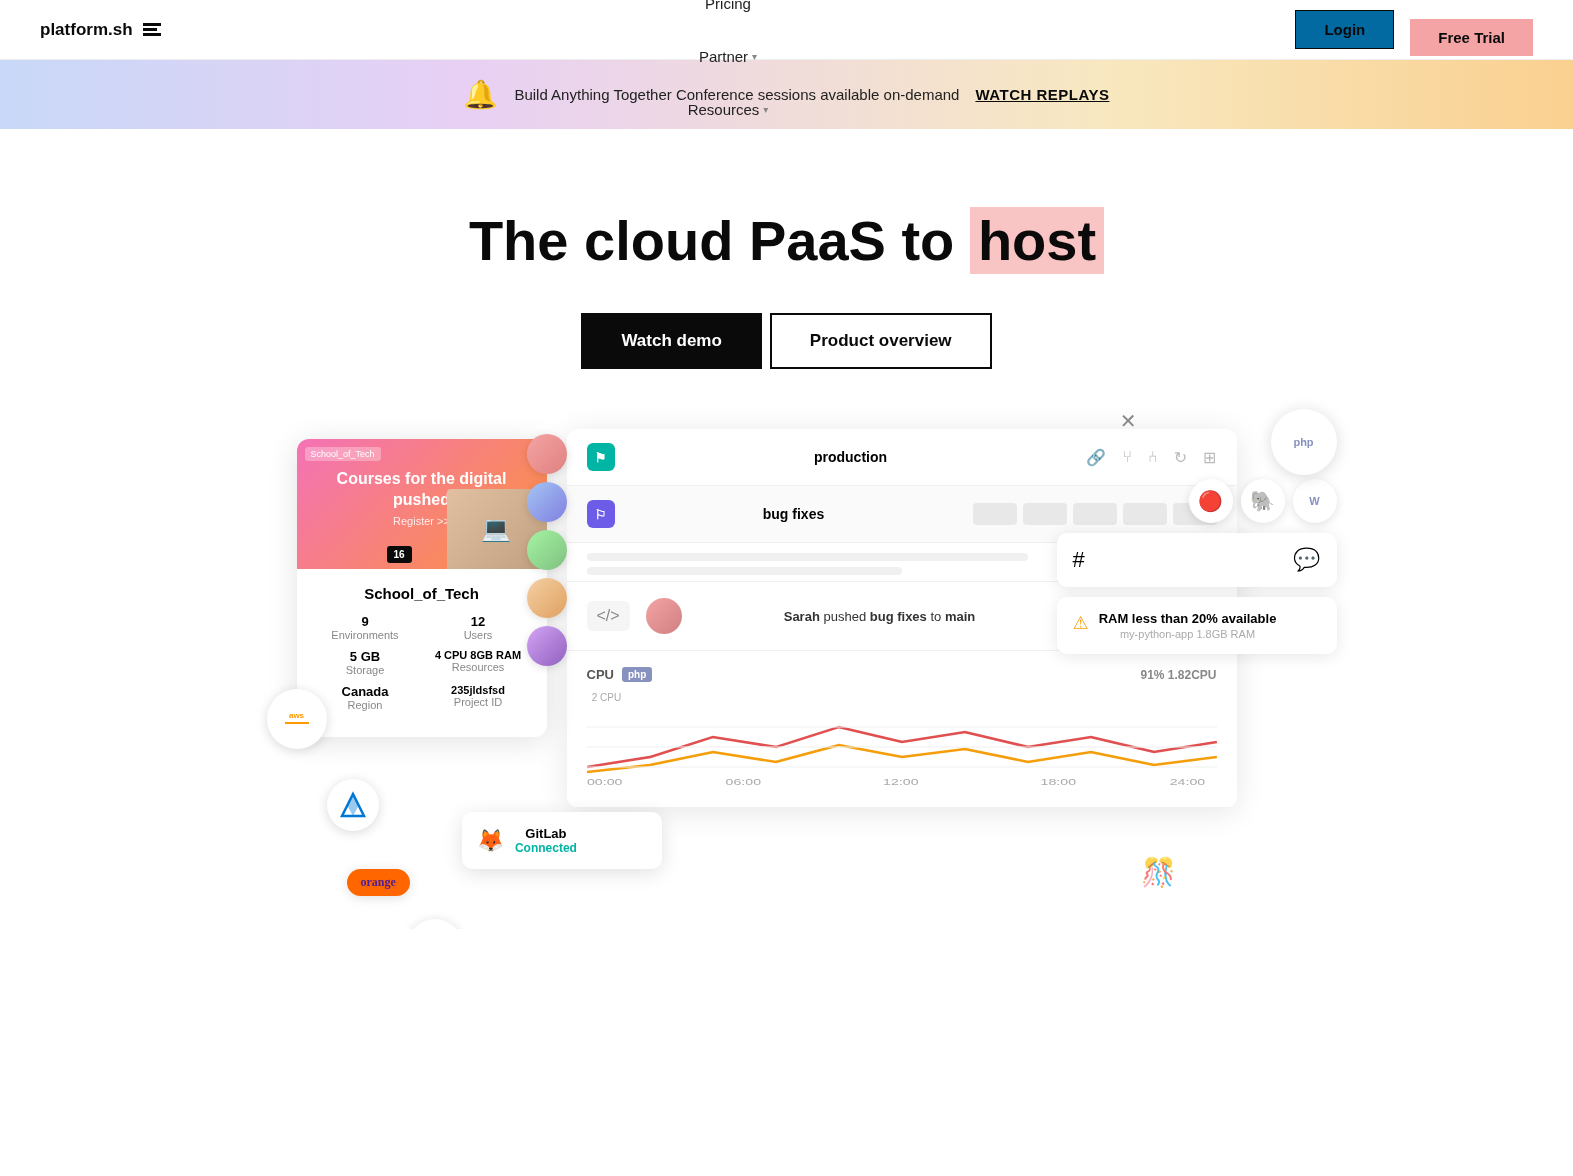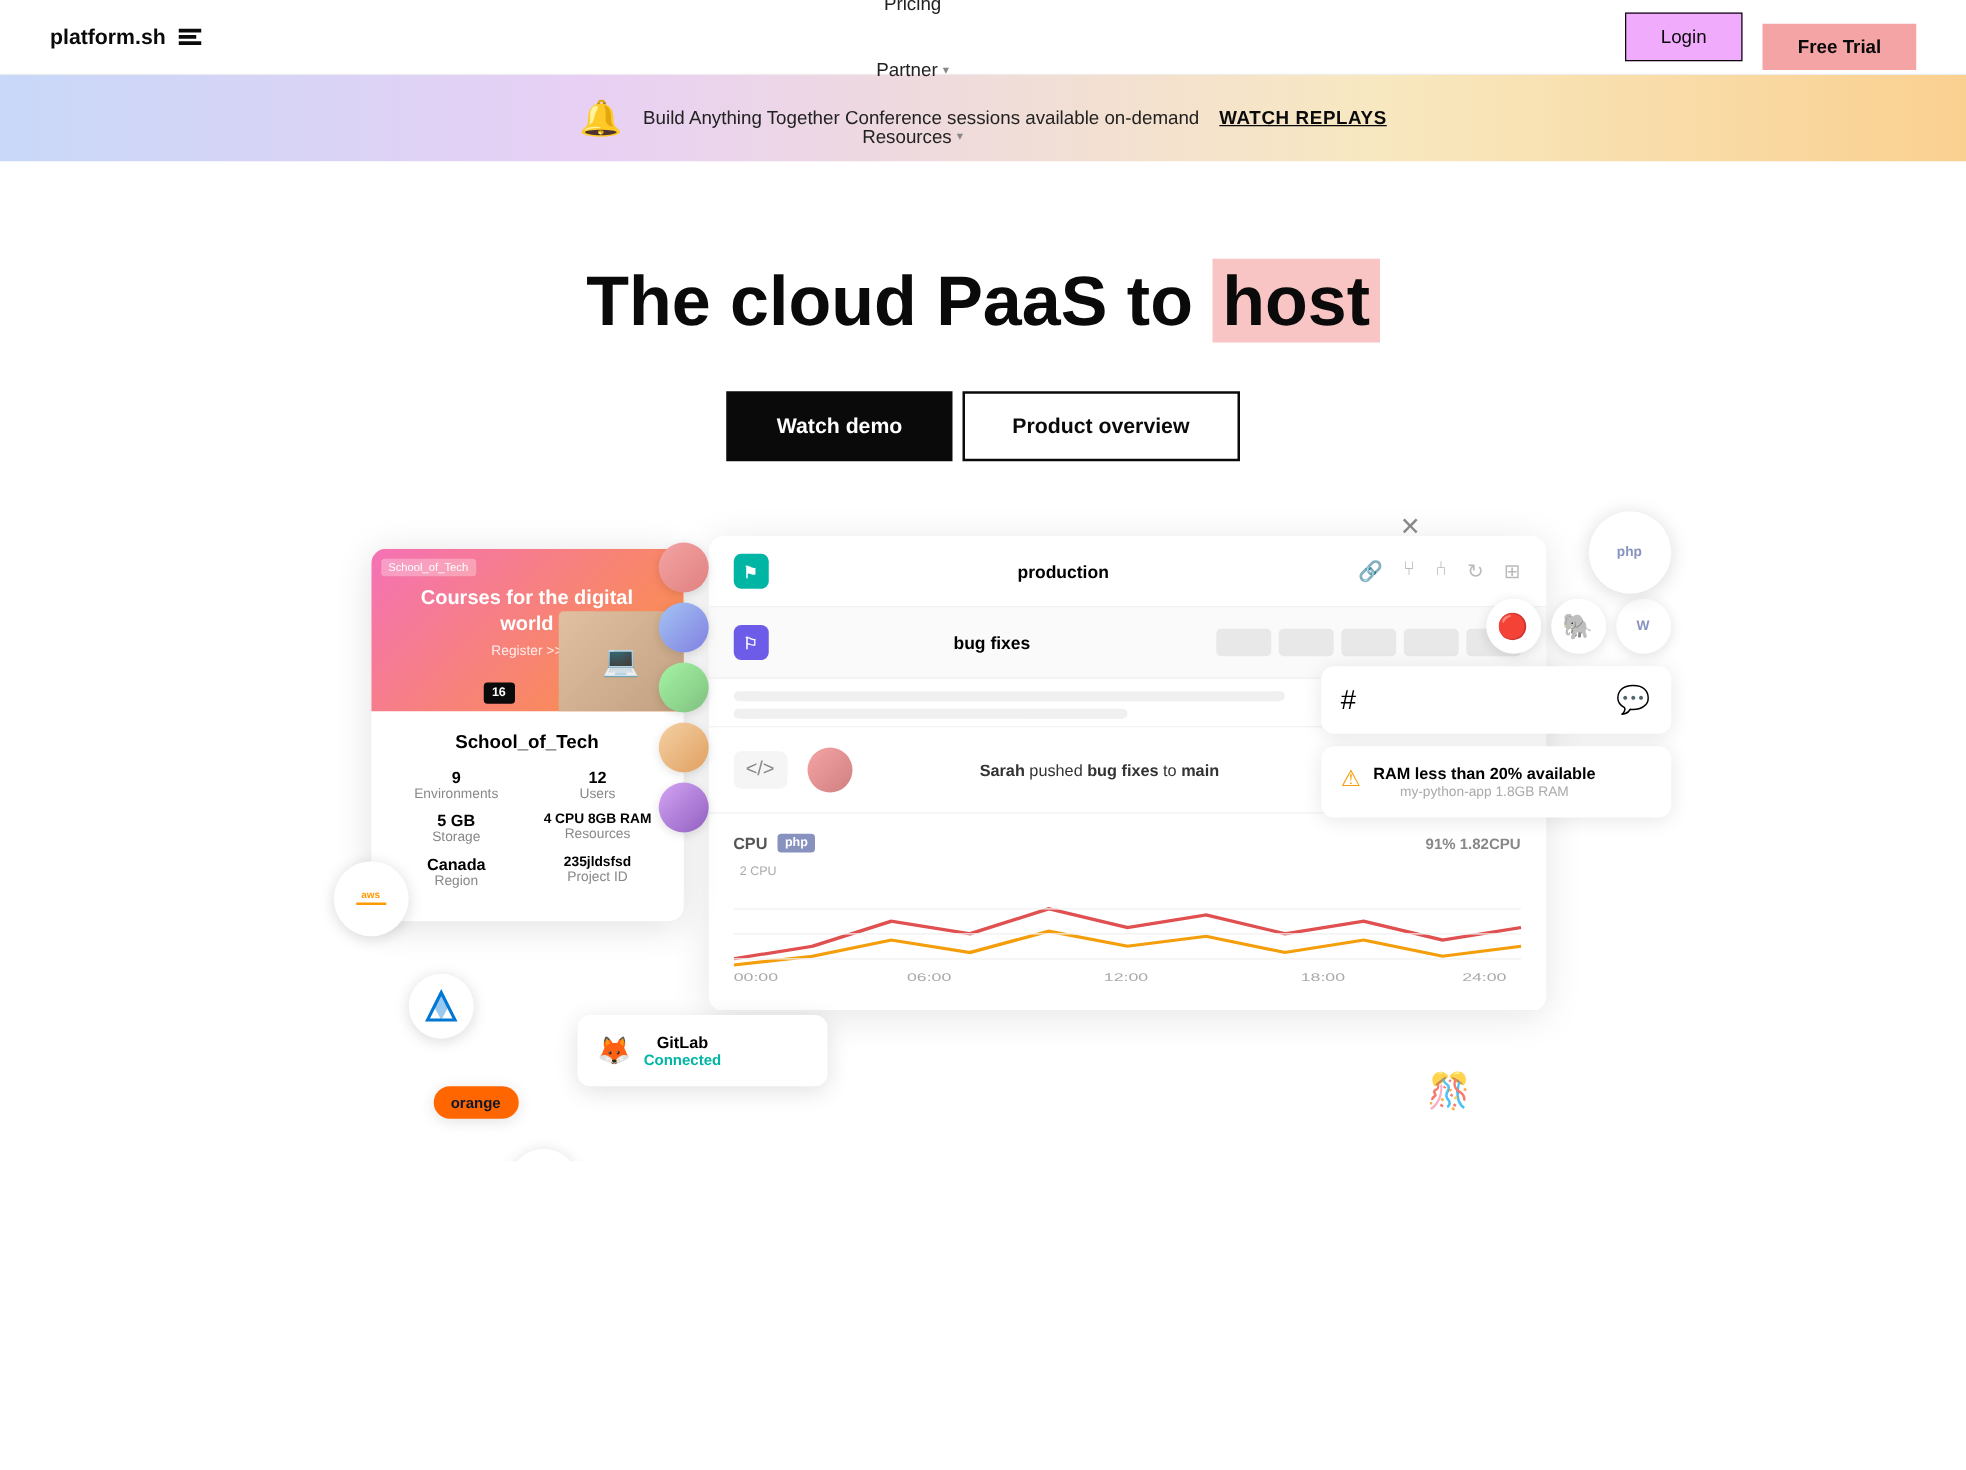--- a/index.html
+++ b/index.html
@@ -14,22 +14,22 @@
     .logo-icon { display: flex; flex-direction: column; gap: 2px; margin-left: 4px; }
     .logo-bar { background: #0a0a0a; height: 3px; }
     .logo-bar:nth-child(1) { width: 18px; }
     .logo-bar:nth-child(2) { width: 14px; }
     .logo-bar:nth-child(3) { width: 18px; }
     .nav-links { display: flex; align-items: center; gap: 36px; flex-direction: column; }
     .nav-link { font-size: 15px; color: #222; text-decoration: none; display: flex; align-items: center; gap: 4px; cursor: pointer; font-weight: 500; }
     .nav-link .chevron { font-size: 10px; color: #888; }
     .nav-actions { display: flex; align-items: center; gap: 16px; }
     .btn-login {
-      border: 1.5px solid #0a0a0a; background: #f0abfc; padding: 10px 28px;
-      font-size: 15px; font-weight: 400; cursor: pointer; color: #0a0a0a; text-align: center;
+      border: 1.5px solid #0a0a0a; background: #0369a1; padding: 10px 28px;
+      font-size: 15px; font-weight: 700; cursor: pointer; color: #0a0a0a; text-align: center;
     }
     .btn-trial {
       background: #f4a4a4; border: none; padding: 10px 28px;
       font-size: 15px; font-weight: 700; cursor: pointer; color: #0a0a0a; margin-top: 16px;
     }
 
     
     .banner {
       background: linear-gradient(90deg, #c8d8f8 0%, #e8d0f4 30%, #f8e8c0 70%, #fad090 100%);
       display: flex; align-items: center; justify-content: center; gap: 16px;
@@ -99,21 +99,21 @@
     }
     .badge-azure {
       position: absolute; left: 90px; top: 350px; z-index: 10;
       background: #fff; border-radius: 50%; width: 52px; height: 52px;
       box-shadow: 0 2px 12px rgba(0,0,0,0.15); display: flex; align-items: center; justify-content: center;
     }
     .badge-orange {
       position: absolute; left: 110px; top: 440px; z-index: 10;
       background: #FF6600; border-radius: 24px; padding: 6px 14px;
       box-shadow: 0 2px 12px rgba(0,0,0,0.12); display: flex; align-items: center; justify-content: center;
-      font-size: 12px; font-weight: 800; color: #0f172a;
+      font-size: 12px; font-weight: 800; color: #4c1d95; font-family: Liberation Serif, serif;
     }
     .badge-google {
       position: absolute; left: 170px; top: 490px; z-index: 10;
       background: #fff; border-radius: 50%; width: 56px; height: 56px;
       box-shadow: 0 2px 12px rgba(0,0,0,0.15); display: flex; align-items: center; justify-content: center;
       font-size: 22px;
     }
 
     
     .card-gitlab {
@@ -295,21 +295,21 @@
       </svg>
     </div>
 
     <div class="badge-orange">orange</div>
 
     <div class="badge-google">🔵</div>
 
     <div class="card-left">
       <div class="card-left-header">
         <span class="card-badge">School_of_Tech</span>
-        <div class="card-school-title">Courses for the digital world</div>
+        <div class="card-school-title">Courses for the digital pushed</div>
         <div class="card-school-sub">Register &gt;&gt;</div>
         <div class="card-header-img">💻</div>
         <div class="num-badge">16</div>
       </div>
       <div class="card-body">
         <div class="card-project-name">School_of_Tech</div>
         <div class="card-stats">
           <div class="stat-item">
             <div class="stat-val">9</div>
             <div class="stat-label">Environments</div>

